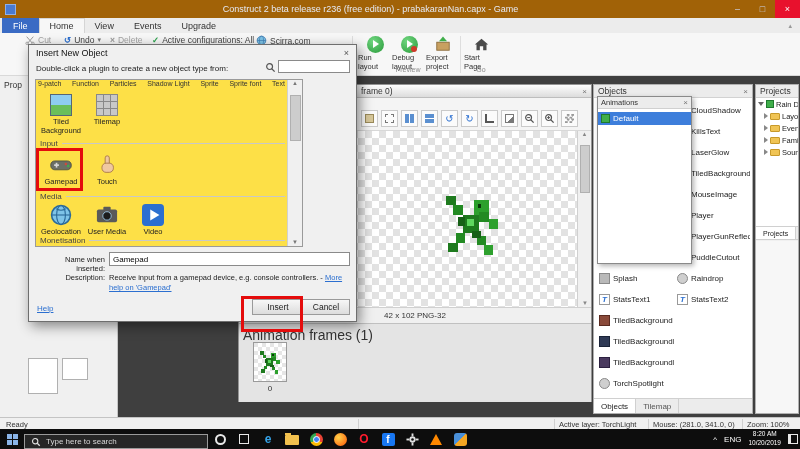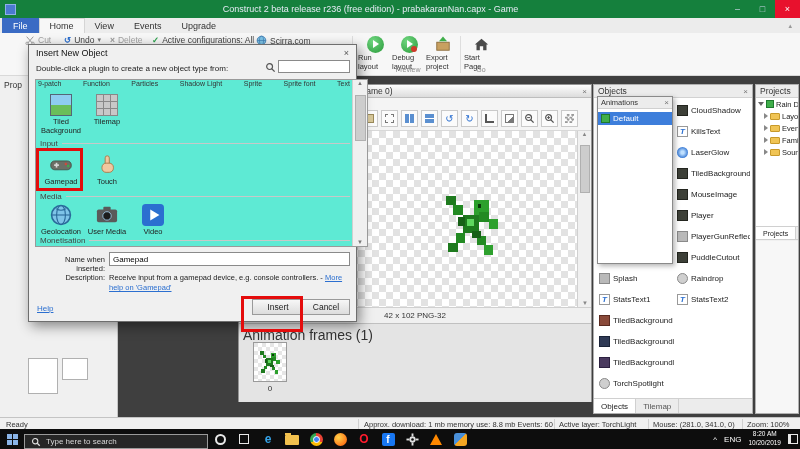--- a/index.html
+++ b/index.html
@@ -1,19 +1,19 @@
 <!DOCTYPE html>
 <html><head>
 <meta charset="utf-8">
 <style>
 *{margin:0;padding:0;box-sizing:border-box}
 body{background:#777;font-family:"Liberation Sans",sans-serif}
 #screen{position:relative;width:800px;height:449px;background:#3f3f3f;overflow:hidden;color:#1a1a1a;font-size:9px}
 
-.titlebar{position:absolute;left:0;top:0;width:800px;height:18px;background:#15803d;display:flex;align-items:center;z-index:5}
+.titlebar{position:absolute;left:0;top:0;width:800px;height:18px;background:#a16207;display:flex;align-items:center;z-index:5}
 .app-ic{width:11px;height:11px;margin-left:5px;background:#4a7ad0;border:1px solid #8fb0e8;flex:none}
 .tb-title{flex:1;text-align:center;color:#e6eaf5;font-size:9px;white-space:nowrap;overflow:hidden}
 .winbtns{display:flex;height:18px;flex:none}
 .wb{width:25px;height:18px;display:flex;align-items:center;justify-content:center;color:#cdd5ea;font-size:9px}
 .wb.close{background:#e8112d;color:#fff}
 
 .tabrow{position:absolute;left:0;top:18px;width:800px;height:15px;background:#ececec;display:flex;align-items:stretch;font-size:9px;z-index:5}
 .ftab{background:#3a6bc4;color:#fff;padding:0 11px;display:flex;align-items:center;margin-left:2px}
 .rtab{padding:0 10px;display:flex;align-items:center;color:#333}
 .rtab.active{background:#f7f7f7;border:1px solid #d5d5d5;border-bottom:none}
@@ -73,21 +73,21 @@
 .oi-glow{background:radial-gradient(circle,#bfe0ff 20%,#3a7bd5 70%);border-radius:50%}
 .oi-gray{background:#b9b9b9;border:1px solid #8a8a8a}
 .oi-circle{background:#cfcfcf;border:1px solid #8a8a8a;border-radius:50%}
 .oi-tiled{background:#8a4a3a;border:1px solid #5a2a20}
 .oi-blue{background:#2f3a55;border:1px solid #1a2338}
 .oi-norm{background:#4a3a5f;border:1px solid #2c2040}
 .ptabs{position:absolute;left:0;bottom:0;width:100%;height:15px;background:#ececec;border-top:1px solid #d0d0d0;display:flex;font-size:8px}
 .ptab{padding:1px 7px;display:flex;align-items:center;color:#555;border-right:1px solid #d0d0d0}
 .ptab.active{background:#fff;color:#222}
 
-.animpanel{position:absolute;left:597px;top:96px;width:76px;height:168px;background:#fff;border:1px solid #8a8a8a;box-shadow:2px 2px 5px rgba(0,0,0,.3);z-index:6}
+.animpanel{position:absolute;left:597px;top:96px;width:95px;height:168px;background:#fff;border:1px solid #8a8a8a;box-shadow:2px 2px 5px rgba(0,0,0,.3);z-index:6}
 .anim-hdr{height:12px;background:#ececec;border-bottom:1px solid #d0d0d0;display:flex;align-items:center;padding:0 3px;font-size:7.5px;color:#333}
 .anim-item{margin-top:3px;height:13px;background:#3d7edb;color:#fff;display:flex;align-items:center;gap:3px;padding:0 3px;font-size:8px}
 .anim-ic{width:9px;height:9px;background:#3fae4a;border:1px solid #1e7a2e;flex:none}
 
 .projects{position:absolute;left:755px;top:84px;width:44px;height:330px;background:#f0f0f0;border:1px solid #b0b0b0;z-index:3;overflow:hidden}
 .tree{position:absolute;left:0;top:13px;width:100%;height:128px;background:#fff}
 .trow{display:flex;align-items:center;gap:2px;height:12px;padding-left:2px;font-size:7.5px;color:#222;white-space:nowrap;overflow:hidden}
 .trow.ind{padding-left:8px}
 .tri-d{width:0;height:0;border-left:3px solid transparent;border-right:3px solid transparent;border-top:4px solid #666;flex:none}
 .tri-r{width:0;height:0;border-top:3px solid transparent;border-bottom:3px solid transparent;border-left:4px solid #888;flex:none}
@@ -119,21 +119,21 @@
 .tray{position:absolute;right:2px;top:0;height:20px;display:flex;align-items:center;gap:7px;color:#fff;font-size:8px}
 .clock{font-size:6.5px;line-height:1.35;text-align:center;color:#fff}
 .ic-notif{width:10px;height:10px;border:1px solid #e8e8e8;border-left:3px solid #e8e8e8}
 
 .dialog{position:absolute;left:28px;top:44px;width:329px;height:278px;background:#f0f0f0;border:1px solid #6e6e6e;box-shadow:3px 4px 12px rgba(0,0,0,.45);z-index:40}
 .dlg-title{position:absolute;left:0;top:0;width:100%;height:15px;display:flex;align-items:center;padding:4px 7px;font-size:9px;color:#111}
 .dlg-close{margin-left:auto;color:#555;font-size:9px}
 .dlg-instr{position:absolute;left:7px;top:19px;font-size:8px;color:#222}
 .mag{position:absolute;right:80px;top:17px;color:#555}
 .dlg-search{position:absolute;right:6px;top:15px;width:72px;height:13px;background:#fff;border:1px solid #8a8a8a;font-size:8px;padding:0 3px;font-family:"Liberation Sans",sans-serif}
-.plugin-list{position:absolute;left:6px;top:34px;width:333px;height:168px;background:#5eead4;border:1px solid #9a9a9a;overflow:hidden}
+.plugin-list{position:absolute;left:6px;top:34px;width:268px;height:168px;background:#fde047;border:1px solid #9a9a9a;overflow:hidden}
 .cliprow{position:absolute;left:2px;top:0;right:17px;height:11px;display:flex;justify-content:space-between;font-size:7px;color:#333;overflow:hidden}
 .prow{position:absolute;display:flex}
 .plug{width:46px;display:flex;flex-direction:column;align-items:center;font-size:7.5px;text-align:center;color:#222;line-height:1.15}
 .plug .pic{width:22px;height:22px;margin:2px 0}
 .sect{position:absolute;left:4px;right:17px;display:flex;align-items:center;gap:4px;font-size:8px;color:#444}
 .sect .line{flex:1;height:1px;background:#c8c8c8}
 .lscroll{position:absolute;right:0;top:0;width:15px;height:100%;background:#f0f0f0;border-left:1px solid #d0d0d0;font-size:6px;color:#777;text-align:center}
 .lthumb{position:absolute;left:2px;top:15px;width:11px;height:46px;background:#cdcdcd;border:1px solid #b0b0b0}
 .redbox{position:absolute;border:3px solid #e40c0c;z-index:45;pointer-events:none}
 .fld-label{position:absolute;left:6px;width:70px;text-align:right;font-size:7.5px;color:#222}
@@ -467,21 +467,20 @@
   <div class="proj-tabs">
     <span class="ptab active">Projects</span>
     <span class="ptab">Layers</span>
   </div>
   <div class="proj-below"></div>
 </div>
 
 <div class="statusbar">
   <span style="left:6px">Ready</span>
   <div class="ssep" style="left:358px"></div>
-  <span style="left:364px">Approx. download: 1 mb   memory use: 8.8 mb   Events: 60</span>
   <div class="ssep" style="left:554px"></div>
   <span style="left:559px">Active layer: TorchLight</span>
   <div class="ssep" style="left:648px"></div>
   <span style="left:653px">Mouse: (281.0, 341.0, 0)</span>
   <div class="ssep" style="left:742px"></div>
   <span style="left:747px">Zoom: 100%</span>
 </div>
 
 <div class="taskbar">
   <div class="tbi">

